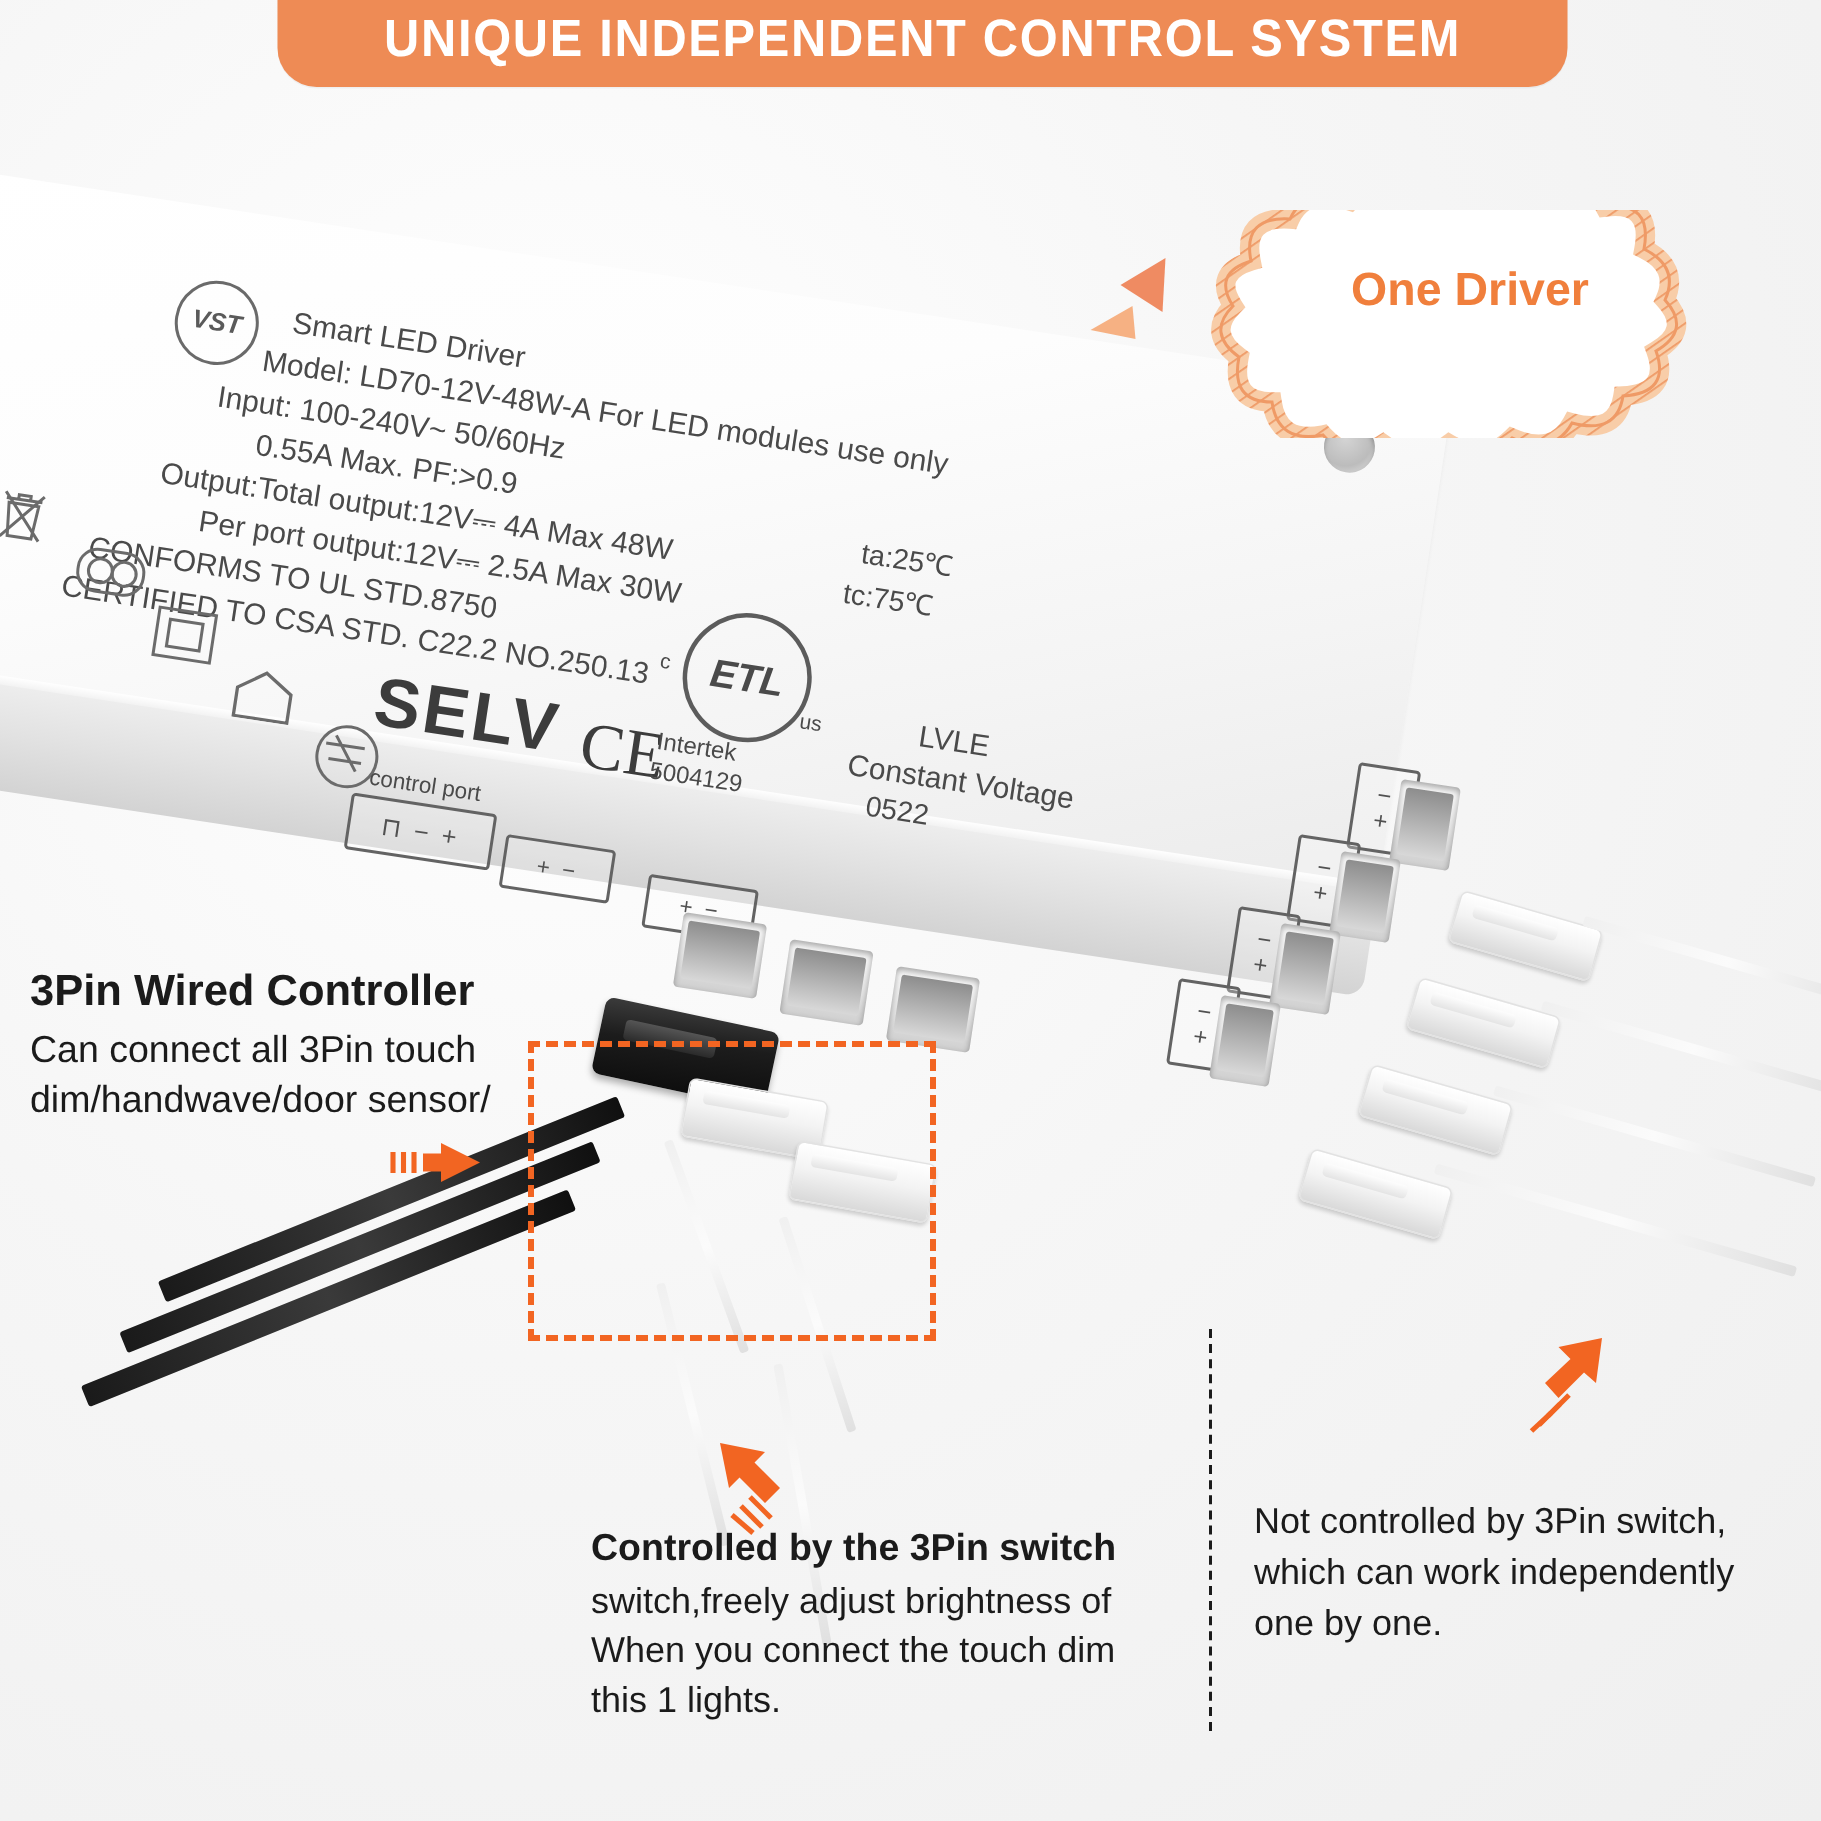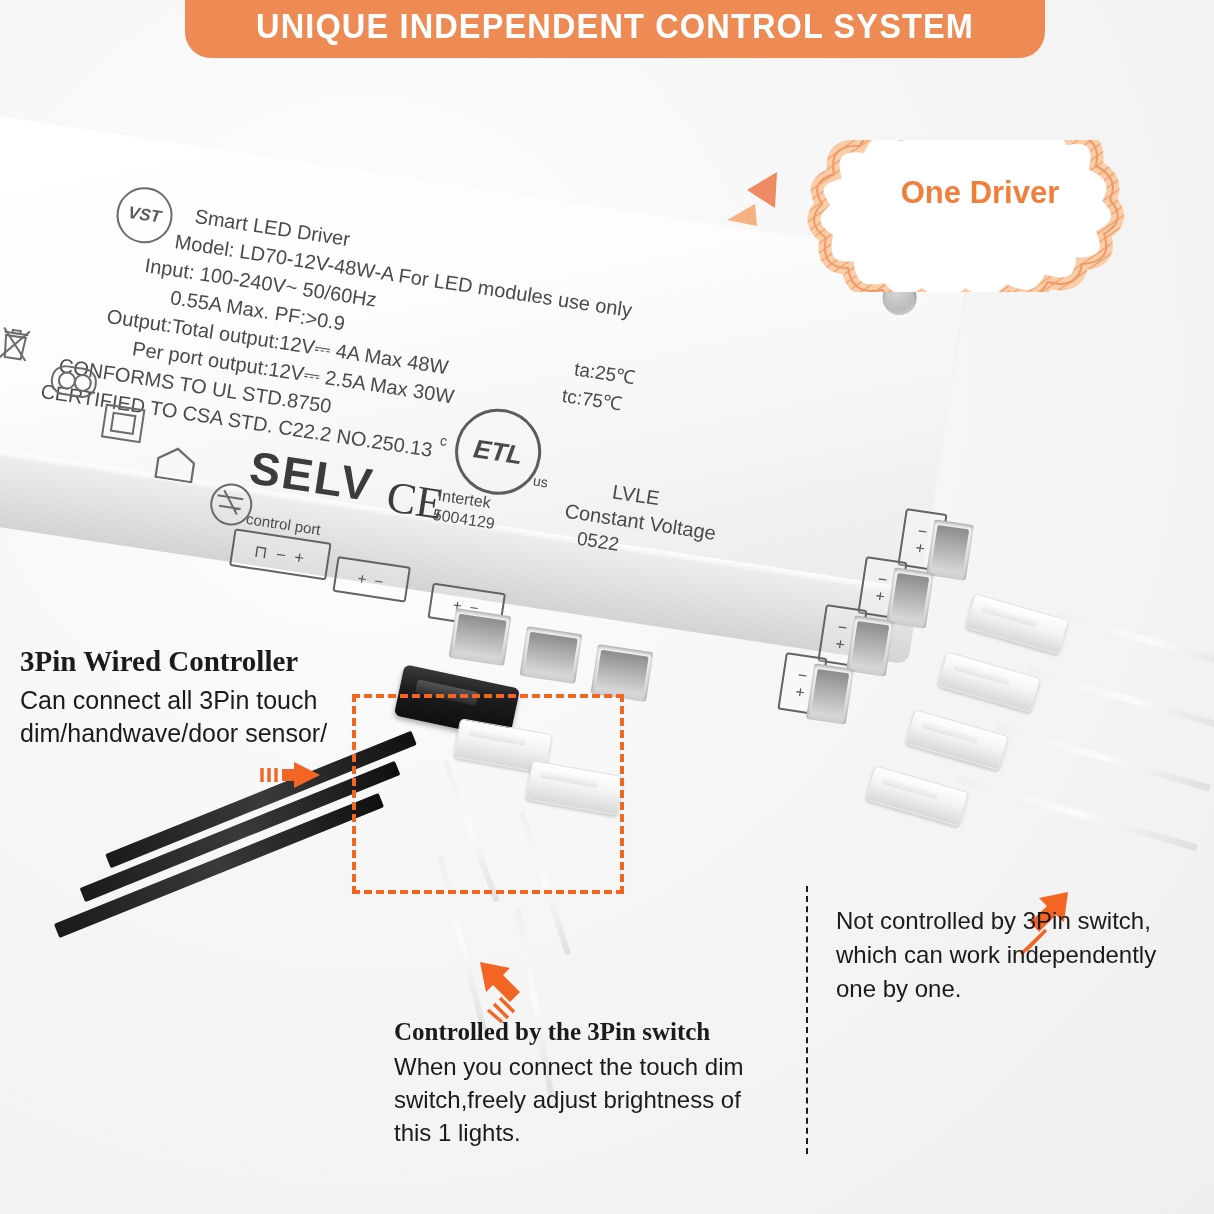--- a/index.html
+++ b/index.html
@@ -93,29 +93,29 @@
   .bubble{position:absolute;left:770px;top:140px;width:420px;height:152px;}
   .bubble svg{position:absolute;left:0;top:0;}
   .bubble .btxt{
     position:absolute;left:0;top:30px;width:420px;text-align:center;
     color:#f07f3c;font-weight:bold;font-size:31px;line-height:45px;
     font-family:"Liberation Sans", sans-serif;
   }
   .bubble-point{position:absolute;left:725px;top:168px;}
 
   
-  .cap-h{font-weight:bold;color:#1b1b1b;font-family:Liberation Serif, serif;}
+  .cap-h{font-weight:bold;color:#1b1b1b;font-family:Liberation Sans, sans-serif;}
   .cap-b{color:#1b1b1b;font-family:Liberation Sans, sans-serif;}
   .cap-left{position:absolute;left:20px;top:645px;width:360px;}
   .cap-left .cap-h{font-size:29px;margin-bottom:6px;}
   .cap-left .cap-b{font-size:25px;line-height:33px;}
   .cap-mid{position:absolute;left:394px;top:1018px;width:390px;}
   .cap-mid .cap-h{font-size:25px;margin-bottom:4px;}
   .cap-mid .cap-b{font-size:24px;line-height:33px;}
-  .cap-right{position:absolute;left:836px;top:904px;width:370px;}
+  .cap-right{position:absolute;left:836px;top:998px;width:370px;}
   .cap-right .cap-b{font-size:24px;line-height:34px;}
 
   .vdash{position:absolute;left:806px;top:886px;width:0;height:268px;
     border-left:2.5px dashed #1b1b1b;}
   .hl-box{position:absolute;left:352px;top:694px;width:264px;height:192px;
     border:4px dashed #f26522;}
 
   
   .wconn{
     position:absolute;width:96px;height:34px;border-radius:5px;
@@ -344,22 +344,22 @@
       <g stroke="#f26522" stroke-width="3.4">
         <line x1="30" y1="46" x2="44" y2="60"></line>
           <line x1="24" y1="52" x2="38" y2="66"></line>
         <line x1="18" y1="58" x2="32" y2="70"></line>
       </g>
     </svg>
   </div>
 
   <div class="cap-mid">
     <div class="cap-h">Controlled by the 3Pin switch</div>
+    <div class="cap-b">switch,freely adjust brightness of</div>
     <div class="cap-b">When you connect the touch dim</div>
-    <div class="cap-b">switch,freely adjust brightness of</div>
     <div class="cap-b">this 1 lights.</div>
   </div>
 
   <div class="arrow" style="left:1008px;top:884px;">
     <svg width="72" height="72" viewBox="0 0 72 72">
       <path d="M60 8 L56 38 L48 31 L31 48 L22 38 L39 22 L31 14 Z" fill="#f26522"></path>
       <g stroke="#f26522" stroke-width="3.4">
         <line x1="38" y1="46" x2="24" y2="60"></line>
           <line x1="32" y1="52" x2="18" y2="66"></line>
         <line x1="26" y1="58" x2="13" y2="70"></line>

